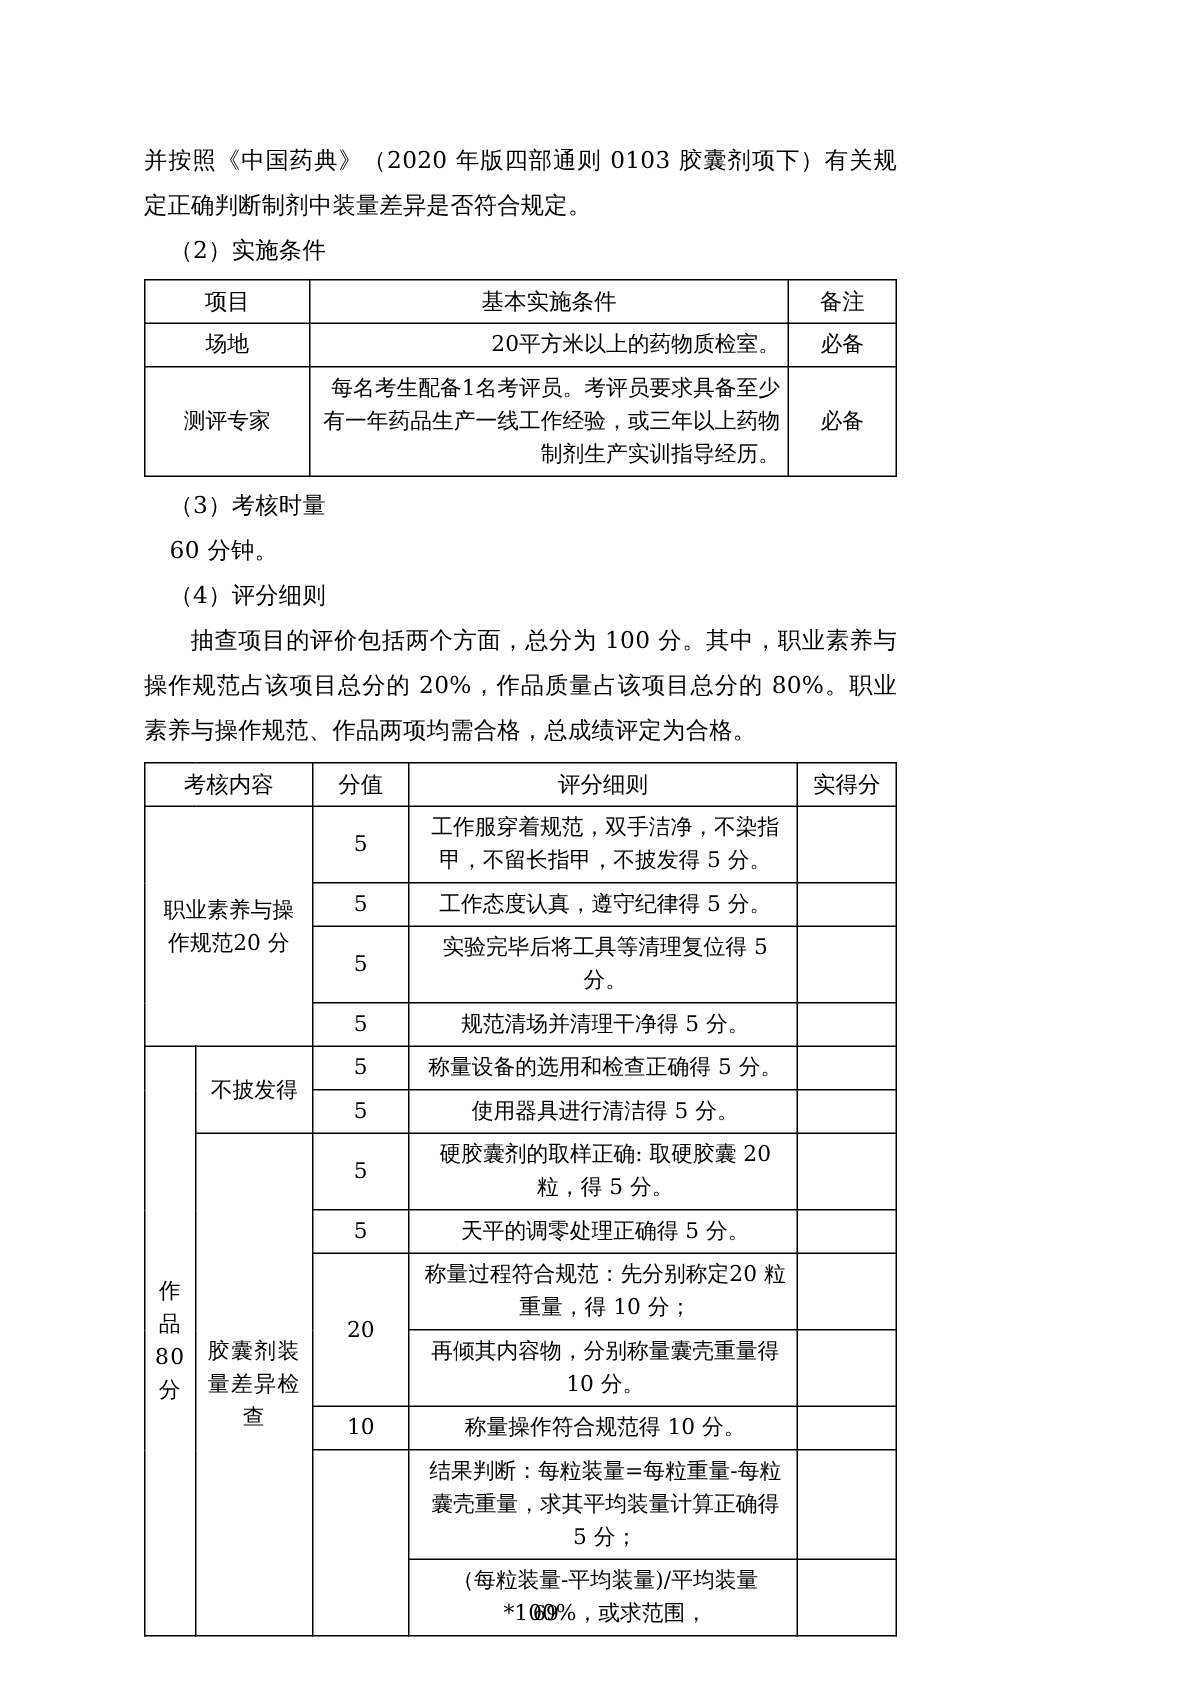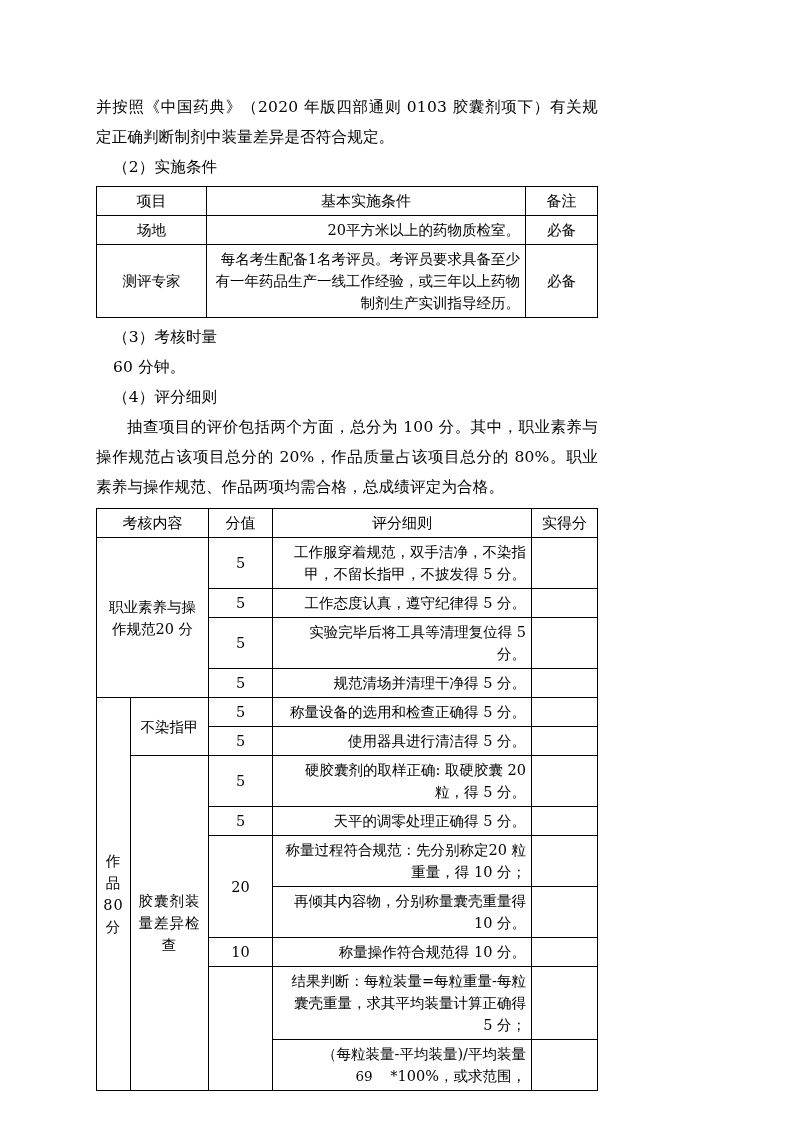--- a/index.html
+++ b/index.html
@@ -62,21 +62,21 @@
   .tbl1 td.l { text-align: right; }
 
   .tbl2 { margin: 6px 0 0 0; }
   .tbl2 th {
     text-align: center;
     font-weight: bold;
     font-size: 15px;
     padding: 5px 4px;
   }
   .tbl2 td.c { text-align: center; }
-  .tbl2 td.l { text-align: right; padding-left: 8px; }
+  .tbl2 td.l { text-align: center; padding-left: 8px; }
   .vert {
     text-align: center;
     letter-spacing: 1px;
   }
   .page-number {
     position: absolute;
     bottom: 38px;
     left: 17px;
     width: 100%;
     text-align: center;
@@ -159,21 +159,21 @@
         <td></td>
       </tr>
       <tr>
         <td class="c">5</td>
         <td class="l">规范清场并清理干净得 5 分。</td>
         <td></td>
       </tr>
 
       <tr>
         <td class="c vert" rowspan="9">作品80 分</td>
-        <td class="c" rowspan="2">不染指甲</td>
+        <td class="c" rowspan="2">不披发得</td>
         <td class="c">5</td>
         <td class="l">称量设备的选用和检查正确得 5 分。</td>
         <td></td>
       </tr>
       <tr>
         <td class="c">5</td>
         <td class="l">使用器具进行清洁得 5 分。</td>
         <td></td>
       </tr>
 

